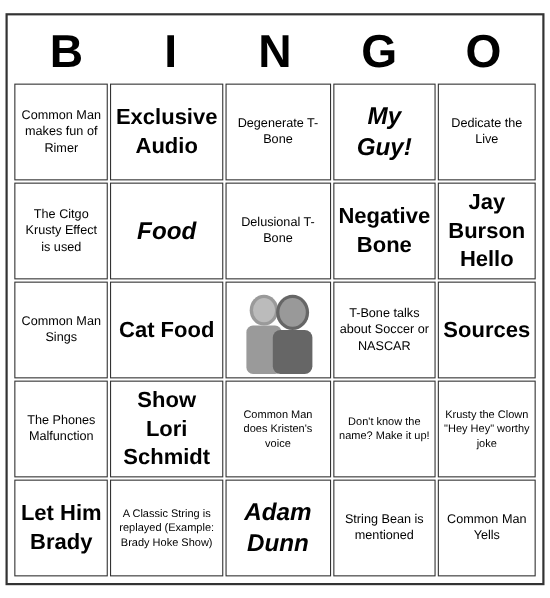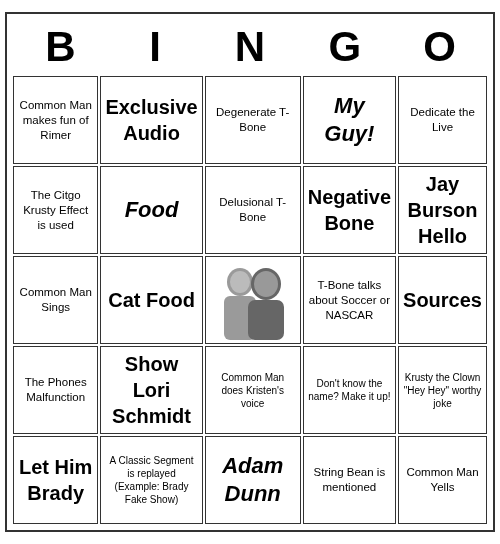--- a/index.html
+++ b/index.html
@@ -144,21 +144,21 @@
       <div class="bingo-cell small-text">
         <span>Don't know the name? Make it up!</span>
       </div>
       <div class="bingo-cell small-text">
         <span>Krusty the Clown "Hey Hey" worthy joke</span>
       </div>
       <div class="bingo-cell medium-text">
         <span>Let Him Brady</span>
       </div>
       <div class="bingo-cell small-text">
-        <span>A Classic Segment is replayed (Example: Brady Fake Show)</span>
+        <span>A Classic String is replayed (Example: Brady Hoke Show)</span>
       </div>
       <div class="bingo-cell large-text">
         <span>Adam Dunn</span>
       </div>
       <div class="bingo-cell">
         <span>String Bean is mentioned</span>
       </div>
       <div class="bingo-cell">
         <span>Common Man Yells</span>
       </div>

